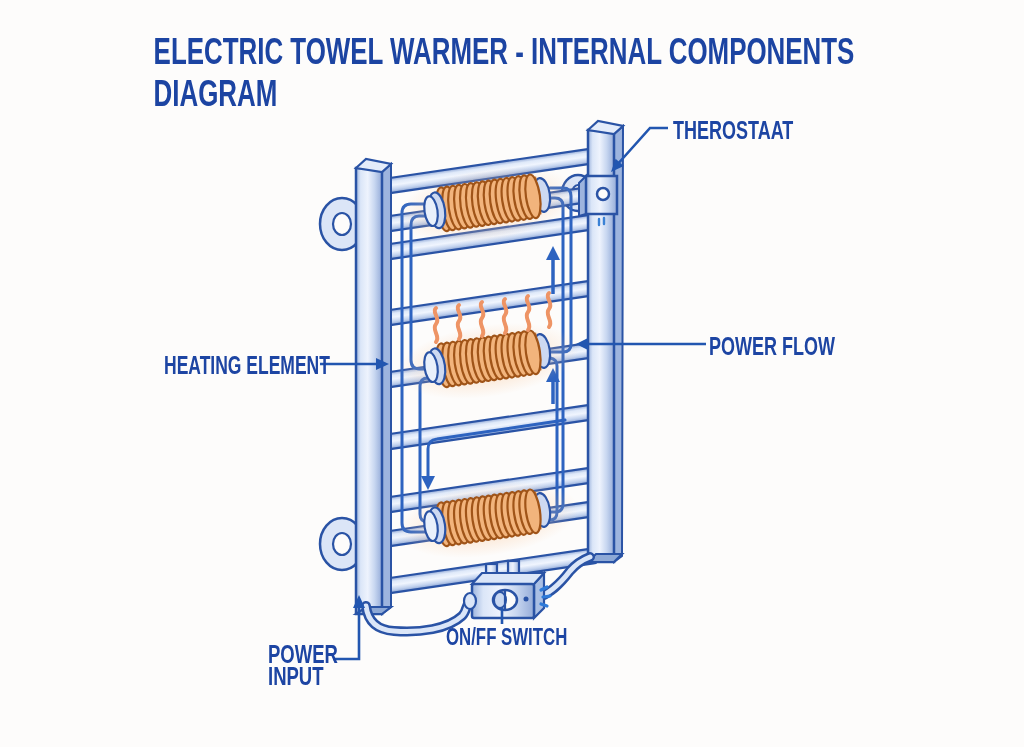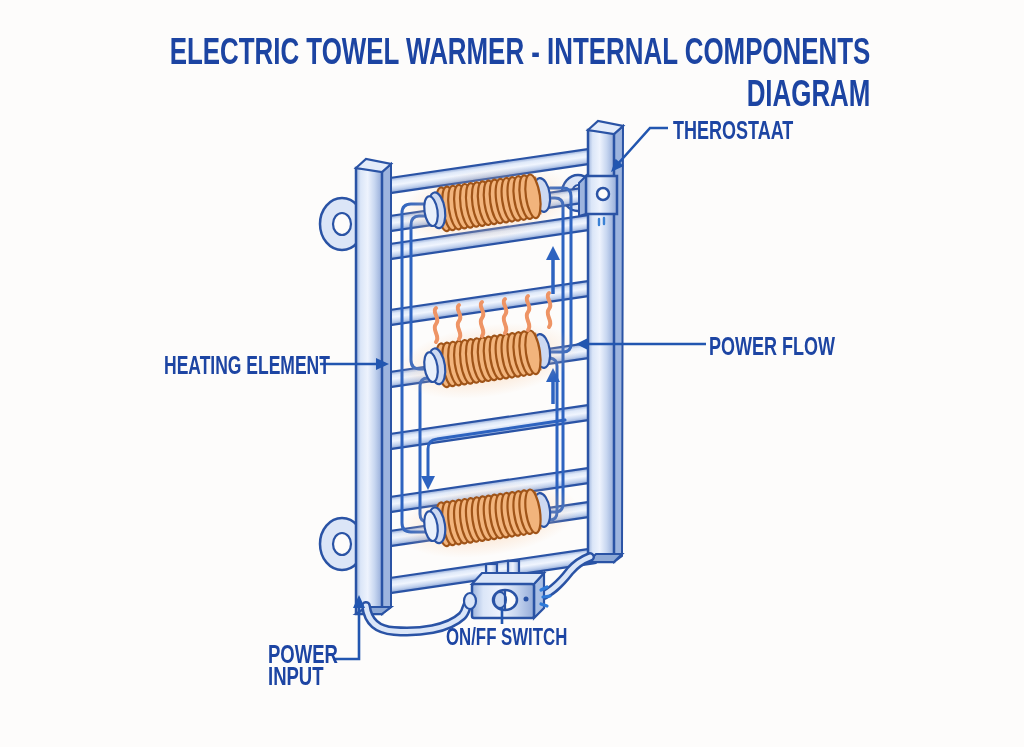--- a/index.html
+++ b/index.html
@@ -8,21 +8,21 @@
     background:#fdfcfb;
     font-family:"Liberation Sans","DejaVu Sans",sans-serif;
   }
   .stage{position:absolute;inset:0;}
   svg{position:absolute;left:0;top:0;}
   .lbl{
     position:absolute;color:#1d45a3;font-weight:bold;white-space:nowrap;
     transform-origin:left center;
   }
   .title{
-    position:absolute;top:31px;left:0;width:1024px;text-align:right;
+    position:absolute;top:31px;left:0;width:1024px;text-align:left;
     color:#1c44a2;font-weight:bold;font-size:37px;letter-spacing:0px;
   }
   .title>span{display:inline-block;transform:scaleX(0.70);}
   .lbl-thermostat{left:673px;top:116px;font-size:25px;transform:scaleX(0.72);}
   .lbl-heating{left:164px;top:351px;font-size:25px;transform:scaleX(0.70);}
   .lbl-powerflow{left:709px;top:332px;font-size:25px;transform:scaleX(0.72);}
   .lbl-powerinput{left:268px;top:643px;font-size:25px;line-height:22px;transform:scaleX(0.74);}
   .lbl-switch{left:446px;top:623px;font-size:24px;transform:scaleX(0.70);}
 </style>
 </head>

